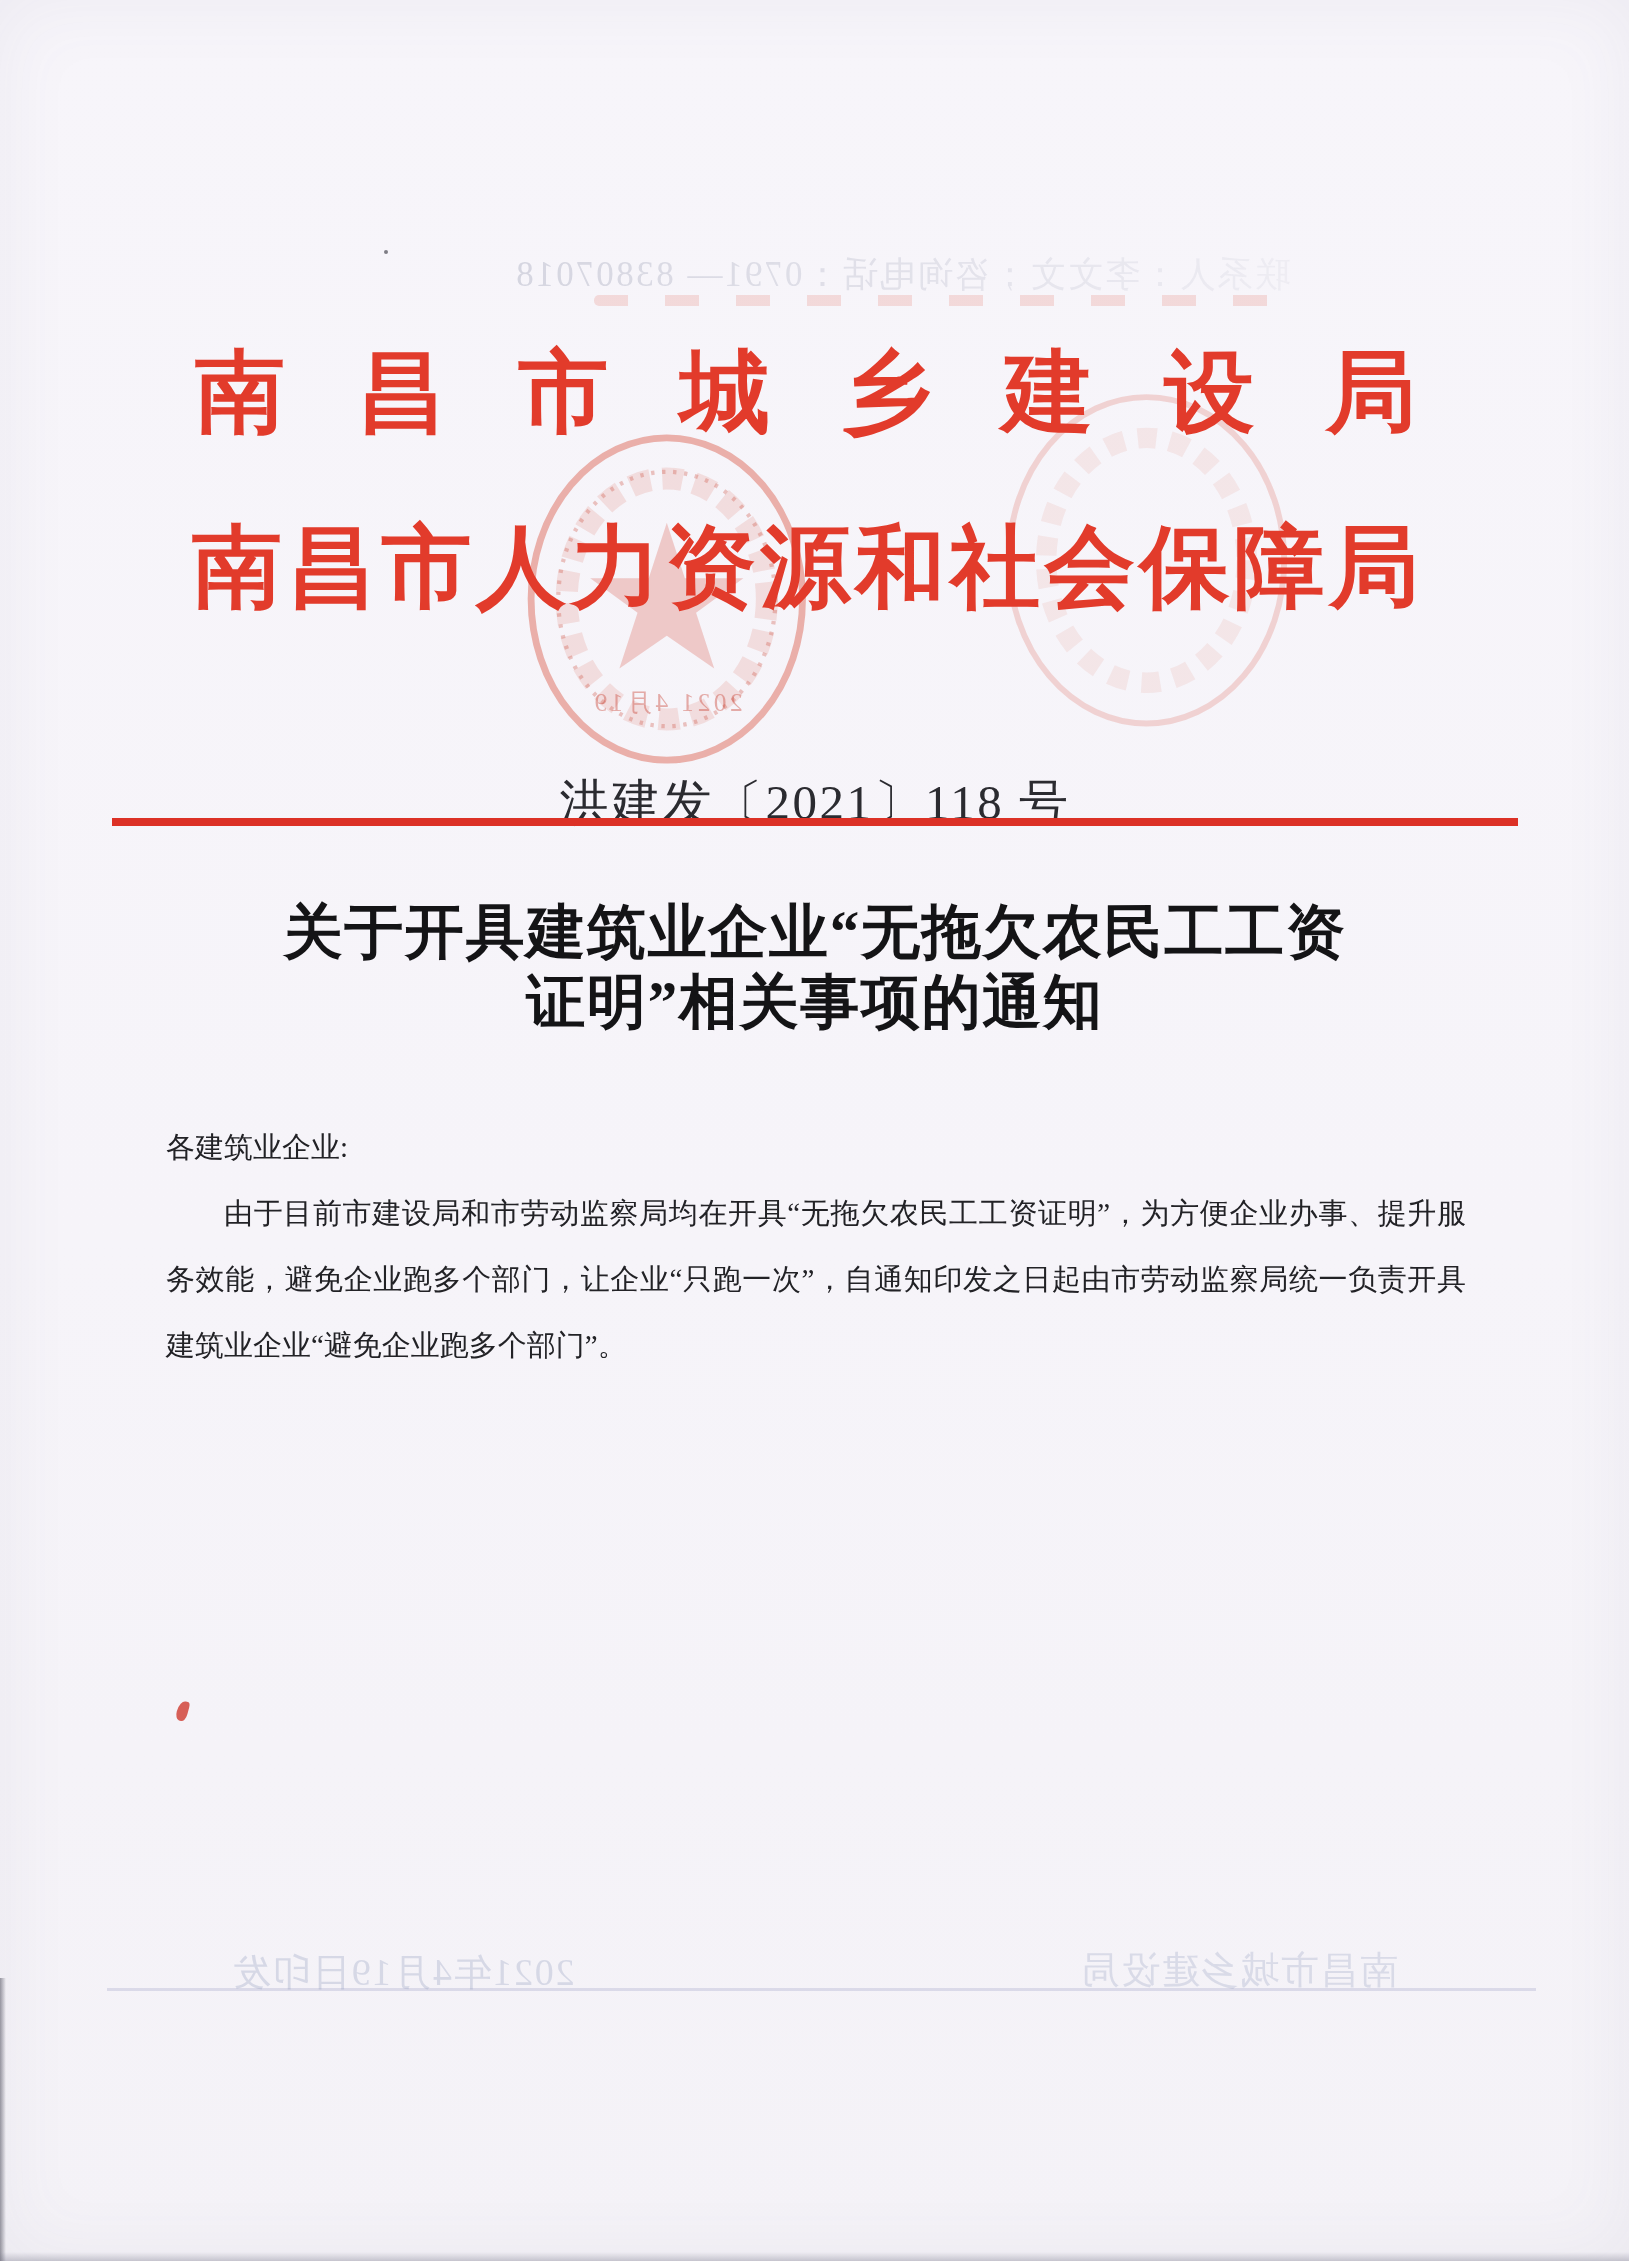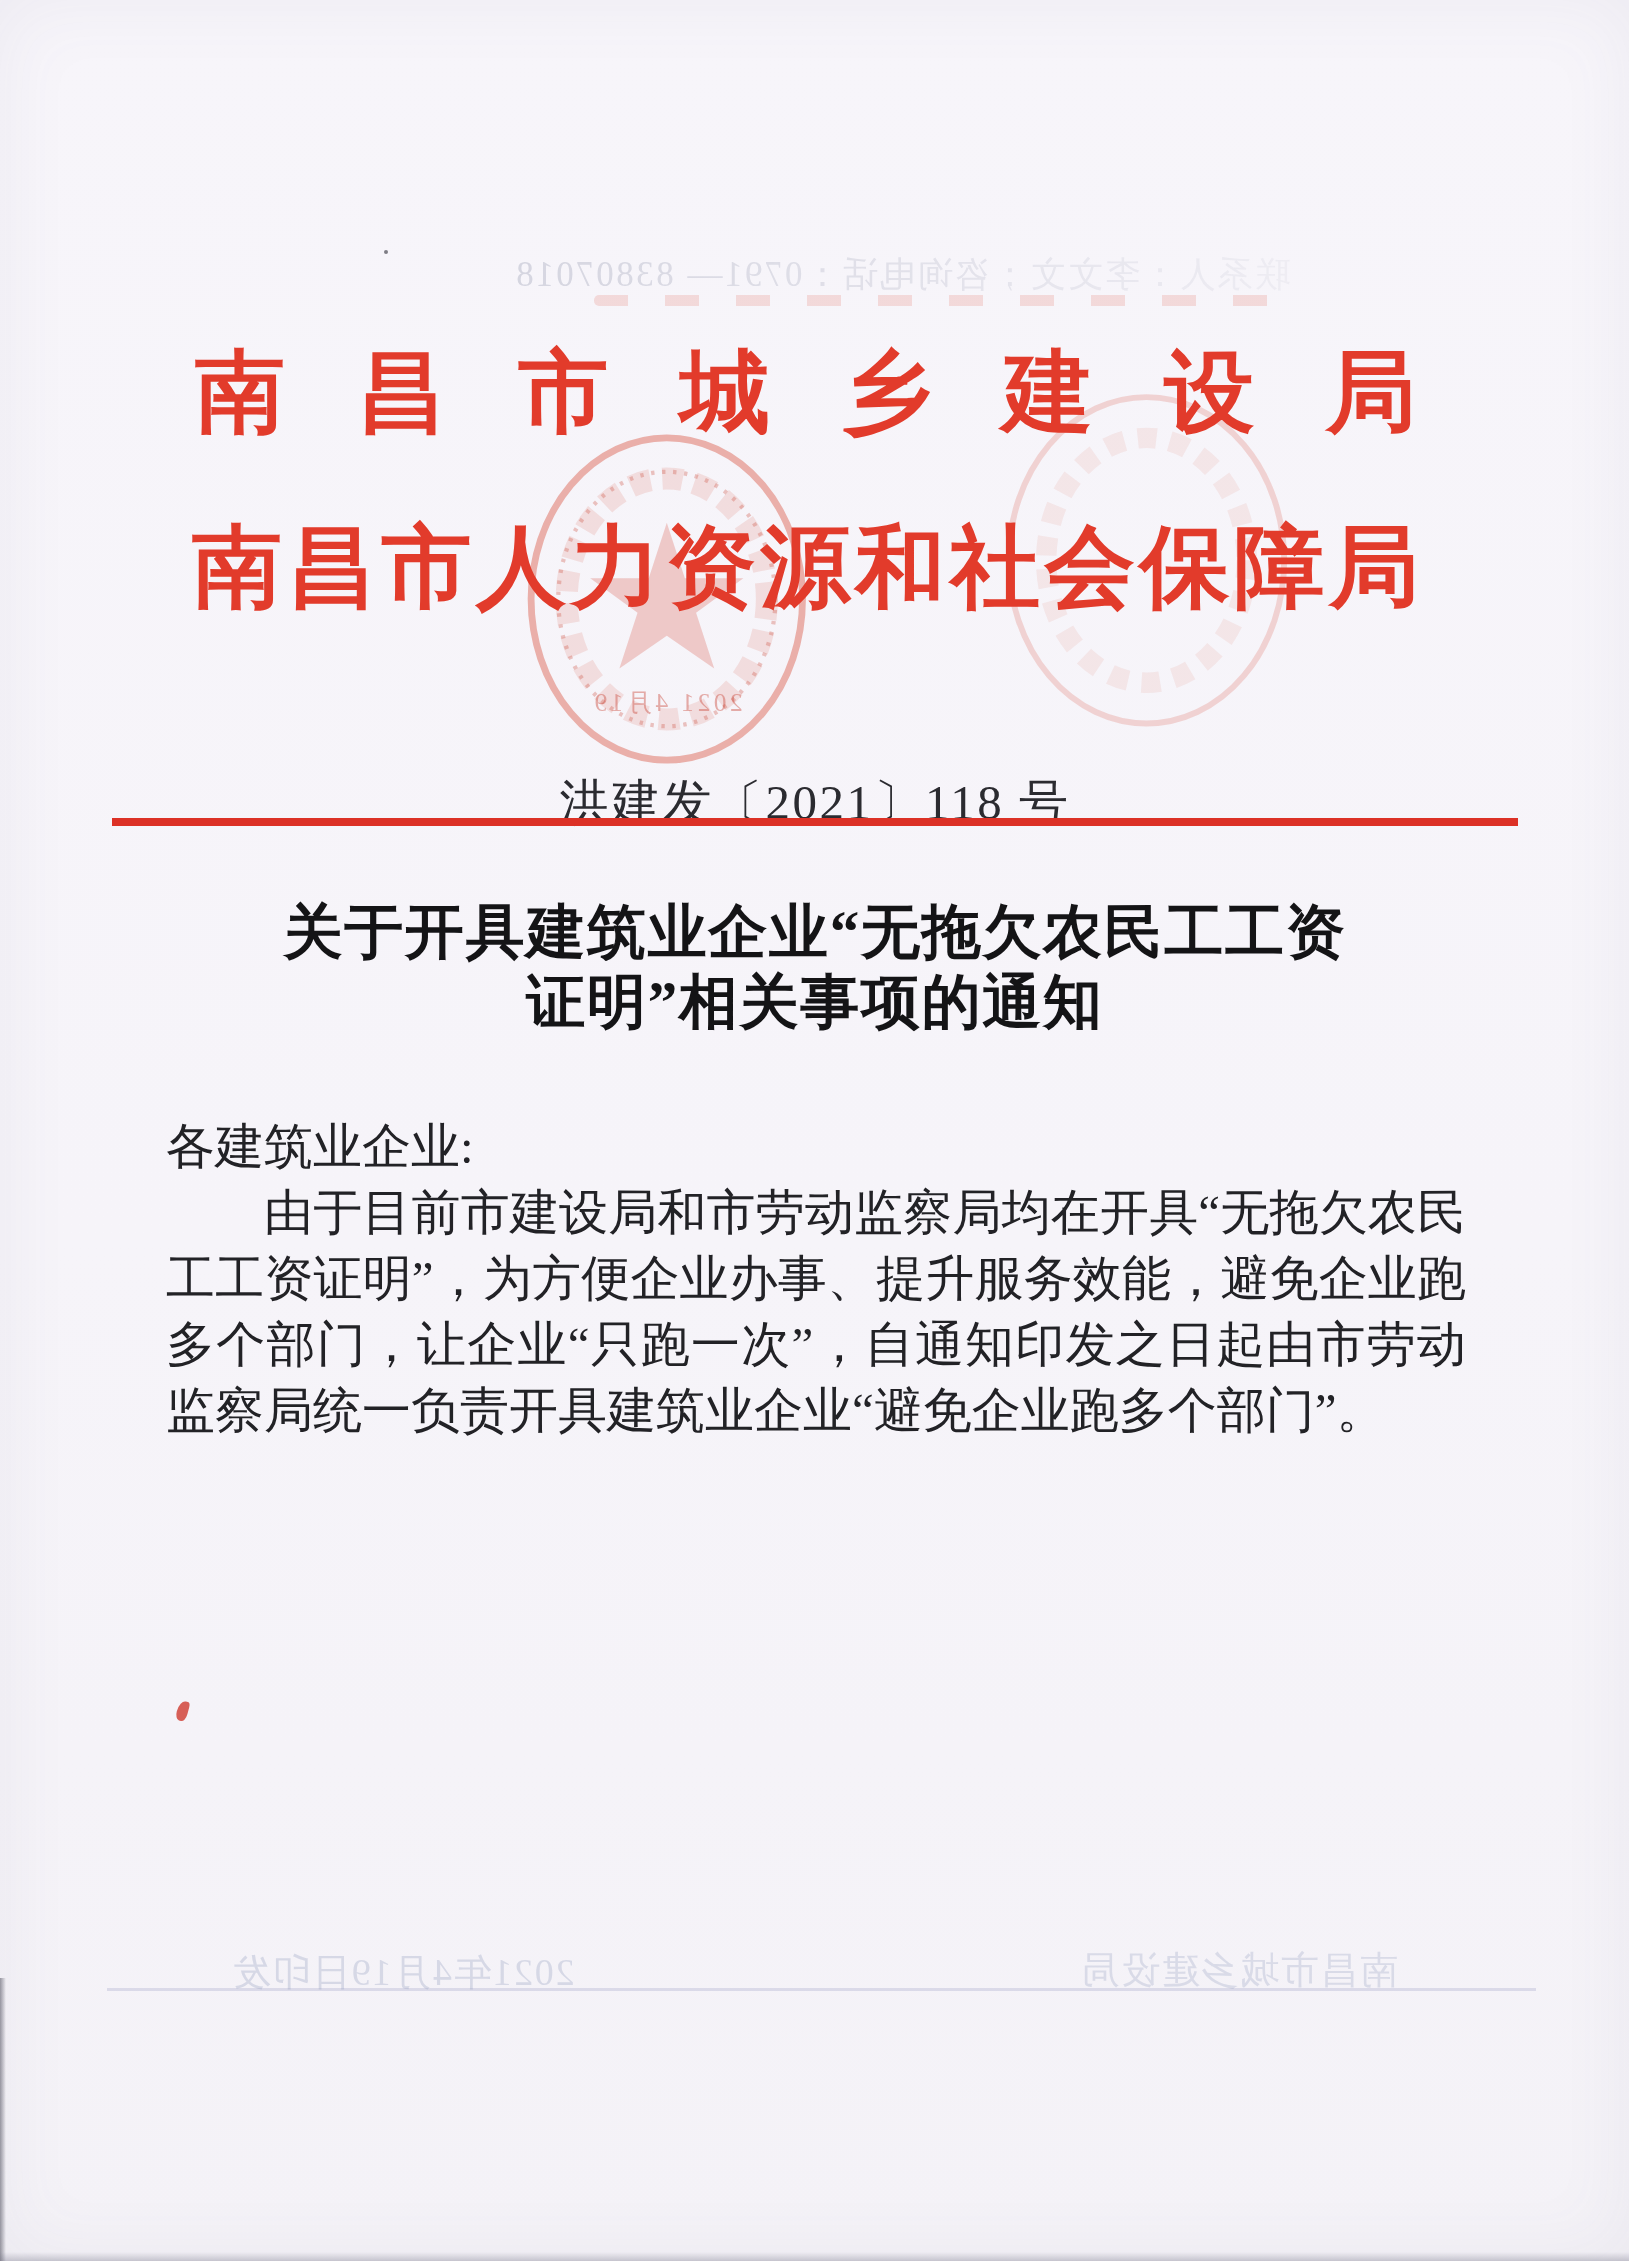--- a/index.html
+++ b/index.html
@@ -50,21 +50,21 @@
     background:#dc3126;
   }
   .title{
     position:absolute;left:0;width:100%;text-align:center;
     font-size:59px;font-weight:bold;color:#141416;letter-spacing:1.7px;
   }
   .t1{top:893px;}
   .t2{top:963px;}
   .body-text{
     position:absolute;left:166px;top:1114px;width:1300px;
-    font-size:49px;line-height:66px;color:#222226;
+    font-size:29px;line-height:66px;color:#222226;
     text-align:justify;
   }
   .body-text p{margin:0;text-indent:2em;}
   .body-text p.no-indent{text-indent:0;}
   
   .stamp{position:absolute;}
   .stamp-a{left:526px;top:429px;}
   .stamp-b{left:1002px;top:392px;}
   .stamp text{
     font-family:"Liberation Serif","DejaVu Serif",serif;

